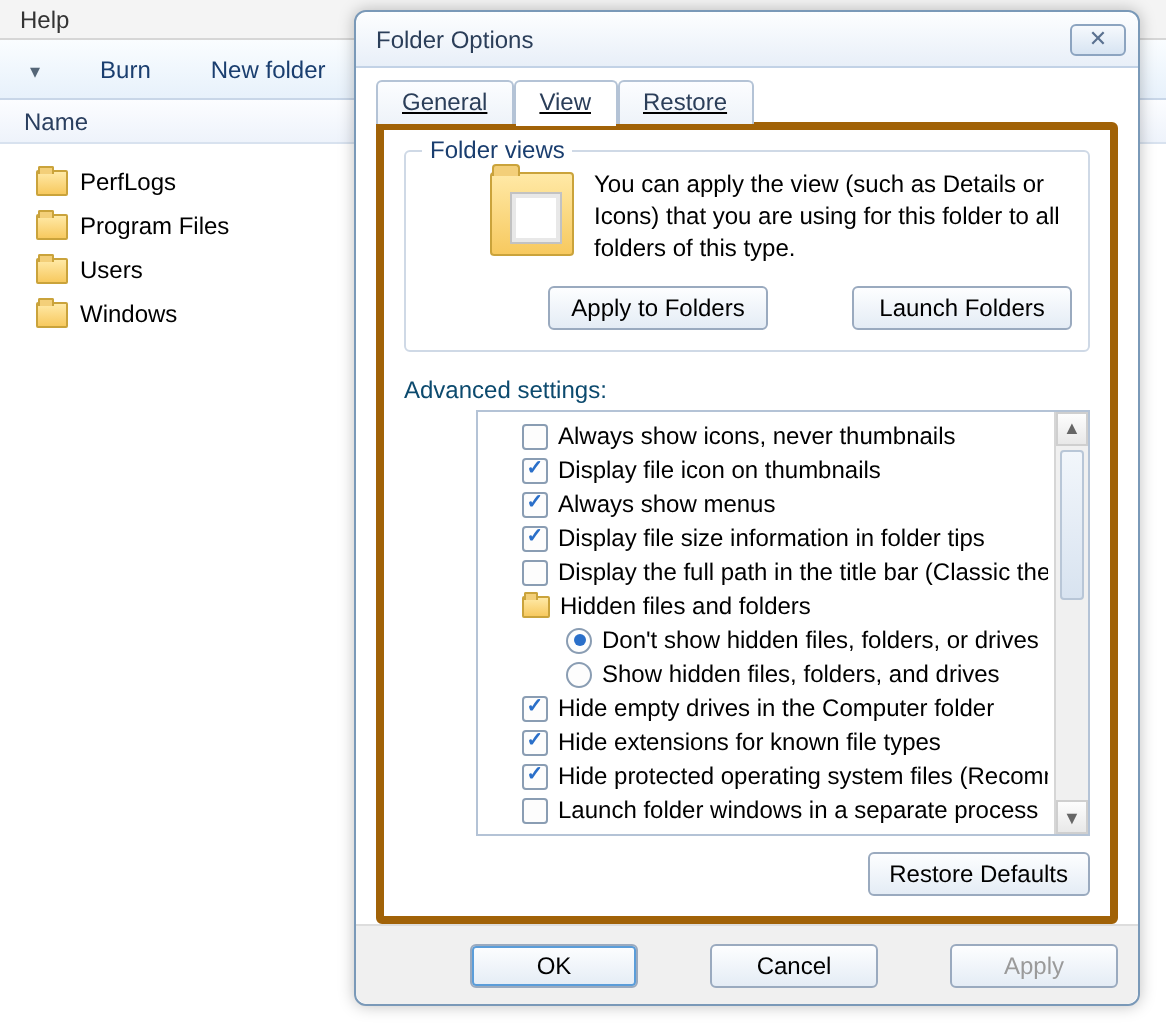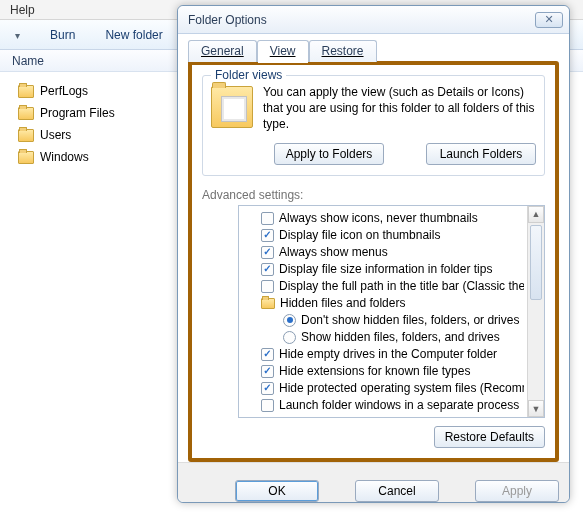--- a/index.html
+++ b/index.html
@@ -150,21 +150,21 @@
     margin-bottom: 12px;
   }
   .groupbox-label {
     position: absolute;
     top: -8px; left: 8px;
     background: #fff;
     padding: 0 4px;
     color: #1a3e6f;
     font-size: 12px;
   }
-  .fv-row { display: flex; gap: 10px; }
+  .fv-row { display: flex; gap: 10px; margin-left: 34px; }
   .fv-icon {
     width: 42px; height: 42px; flex: none;
     background: linear-gradient(#ffe9a6,#f7c95f);
     border: 1px solid #caa33b;
     border-radius: 2px;
     position: relative;
     margin-top: 2px;
   }
   .fv-icon::before{
     content:"";position:absolute;top:-5px;left:0;width:12px;height:5px;
@@ -185,21 +185,21 @@
     color:#000;
     display:flex;align-items:center;justify-content:center;
     font-size:12px;
     padding: 0 10px;
     margin-left: 28px;
   }
   .btn.small { min-width: 84px; }
   .btn.disabled { color:#9a9a9a; }
   .btn.default { box-shadow: 0 0 0 1px #5b9dd9 inset; }
 
-  .adv-label { color:#737373; margin-bottom: 3px; }
+  .adv-label { color:#0c4a6e; margin-bottom: 3px; }
   .adv-box {
     flex: 1;
     border: 1px solid #b4c3d6;
     background:#fff;
     padding: 4px 0 4px 4px;
     overflow: hidden;
     position: relative;
     margin-left: 36px;
   }
   .adv-list { position:absolute; left:4px; top:4px; right:20px; bottom:4px; overflow:hidden; }
@@ -239,21 +239,21 @@
     background:#f0f0f0; border-left:1px solid #d6d6d6;
     display:flex;flex-direction:column;
   }
   .scroll .arrow{height:17px;display:flex;align-items:center;justify-content:center;color:#666;font-size:9px;background:linear-gradient(#fdfdfd,#e8e8e8);border:1px solid #cfcfcf;}
   .scroll .track{flex:1;position:relative;}
   .scroll .thumb{position:absolute;left:2px;right:2px;top:2px;height:75px;border:1px solid #b8c6d7;border-radius:2px;background:linear-gradient(#f2f6fb,#d8e3f0);} 
 
   .restore-row { display:flex; justify-content:flex-end; margin-top:8px; }
   .dlg-footer {
     height: 40px;
-    display:flex;align-items:flex-end;justify-content:flex-end;
+    display:flex;align-items:center;justify-content:flex-end;
     gap: 8px;
     padding: 0 10px;
     background: #f0f0f0;
     border-top: 1px solid #ddd;
     border-radius: 0 0 6px 6px;
   }
 </style>
 </head>
 <body>
 

